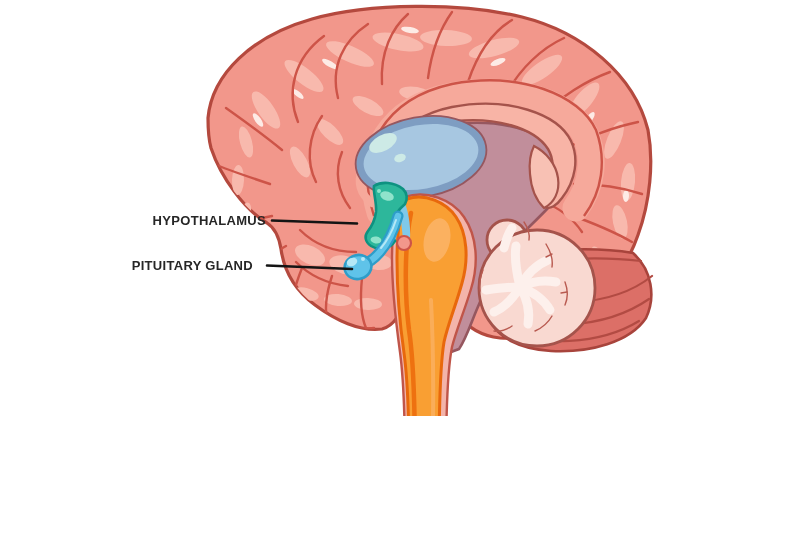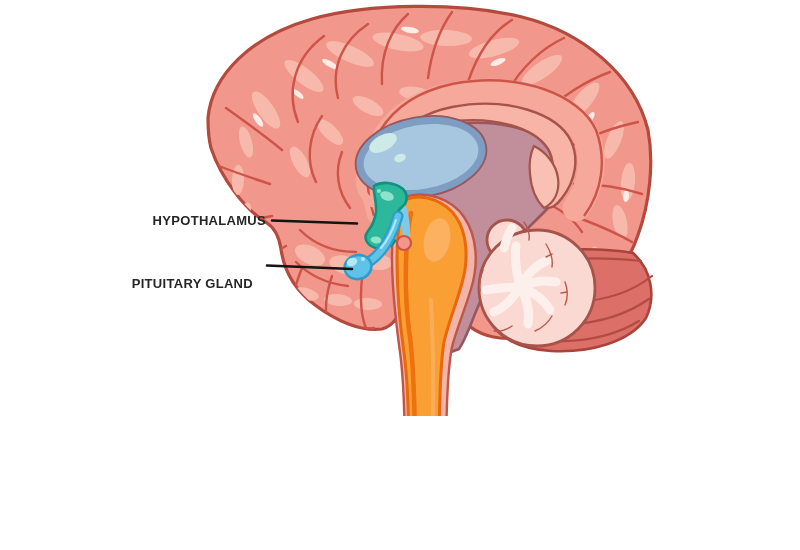--- a/index.html
+++ b/index.html
@@ -288,14 +288,14 @@
       <circle class="pit-hl" cx="363" cy="259" r="2"></circle>
     </g>
 
     <g>
       <line class="leader" x1="272" y1="220.5" x2="357" y2="223.5"></line>
       <line class="leader" x1="267" y1="265.5" x2="352" y2="269"></line>
     </g>
   </svg>
 
   <div class="label" style="right:534px;top:213px;">HYPOTHALAMUS</div>
-  <div class="label" style="right:547px;top:258px;margin-top:18px;">PITUITARY GLAND</div>
+  <div class="label" style="right:547px;top:258px;">PITUITARY GLAND</div>
 </div>
 
 </body></html>

